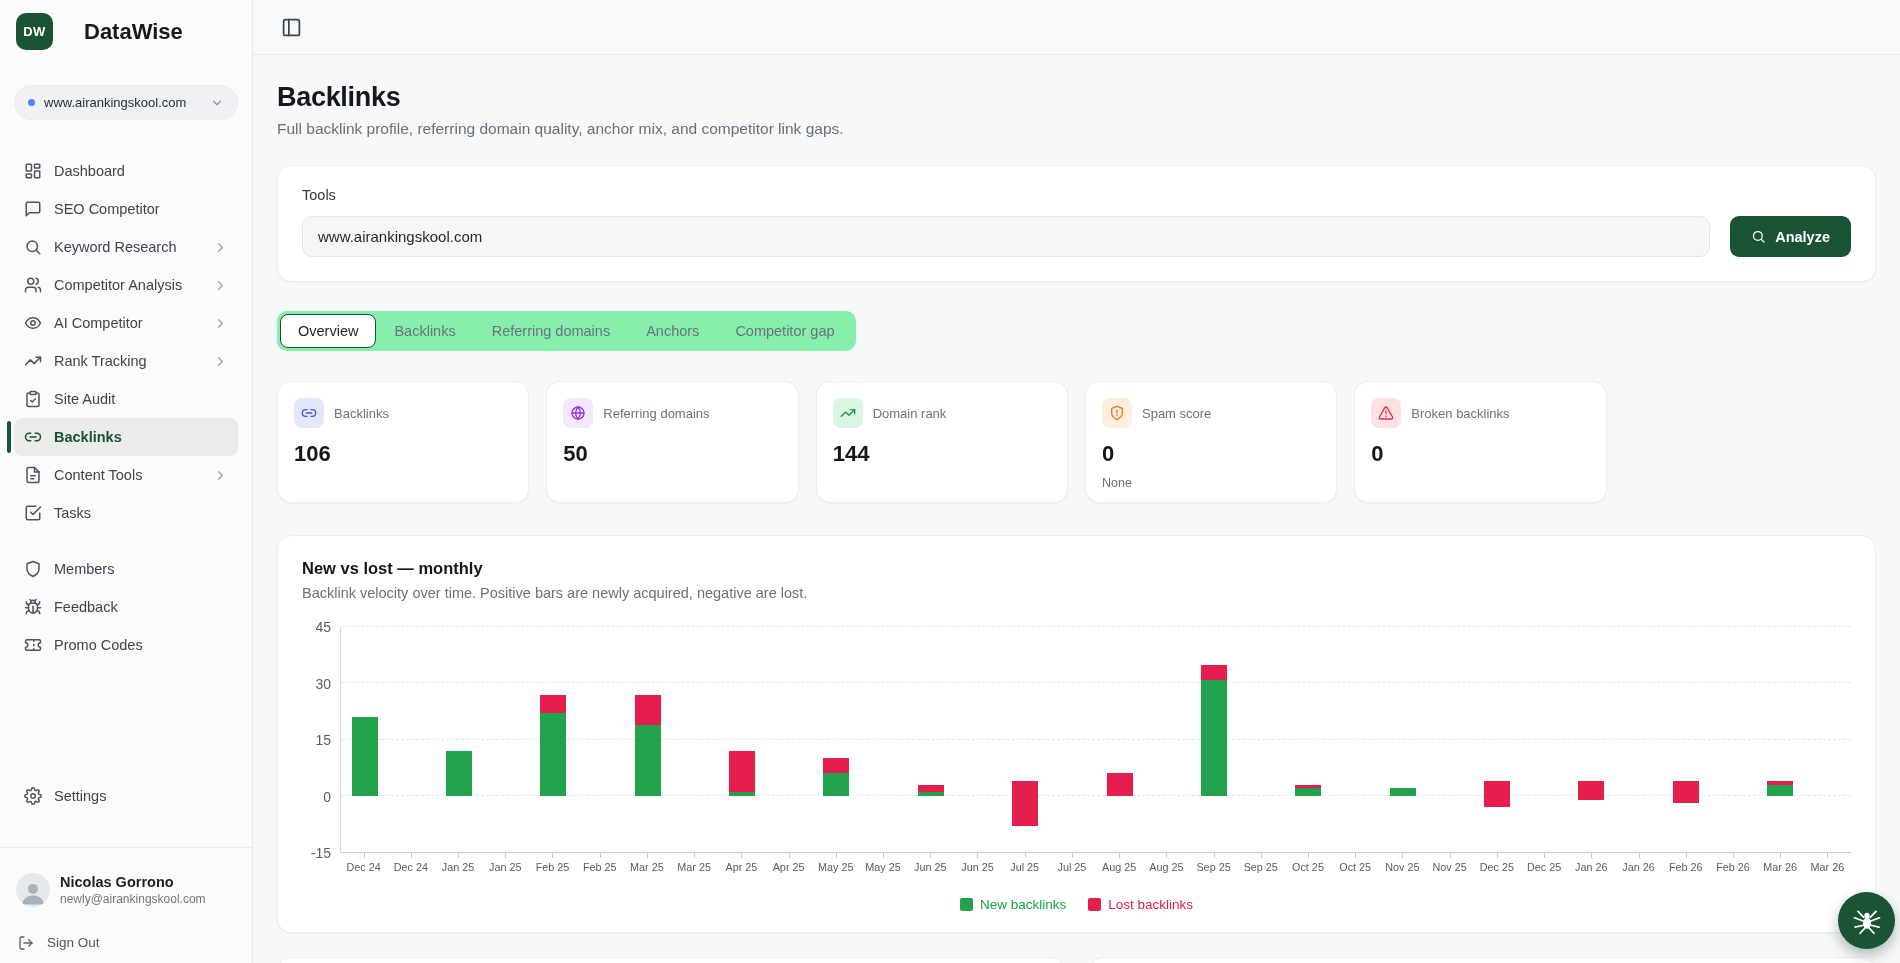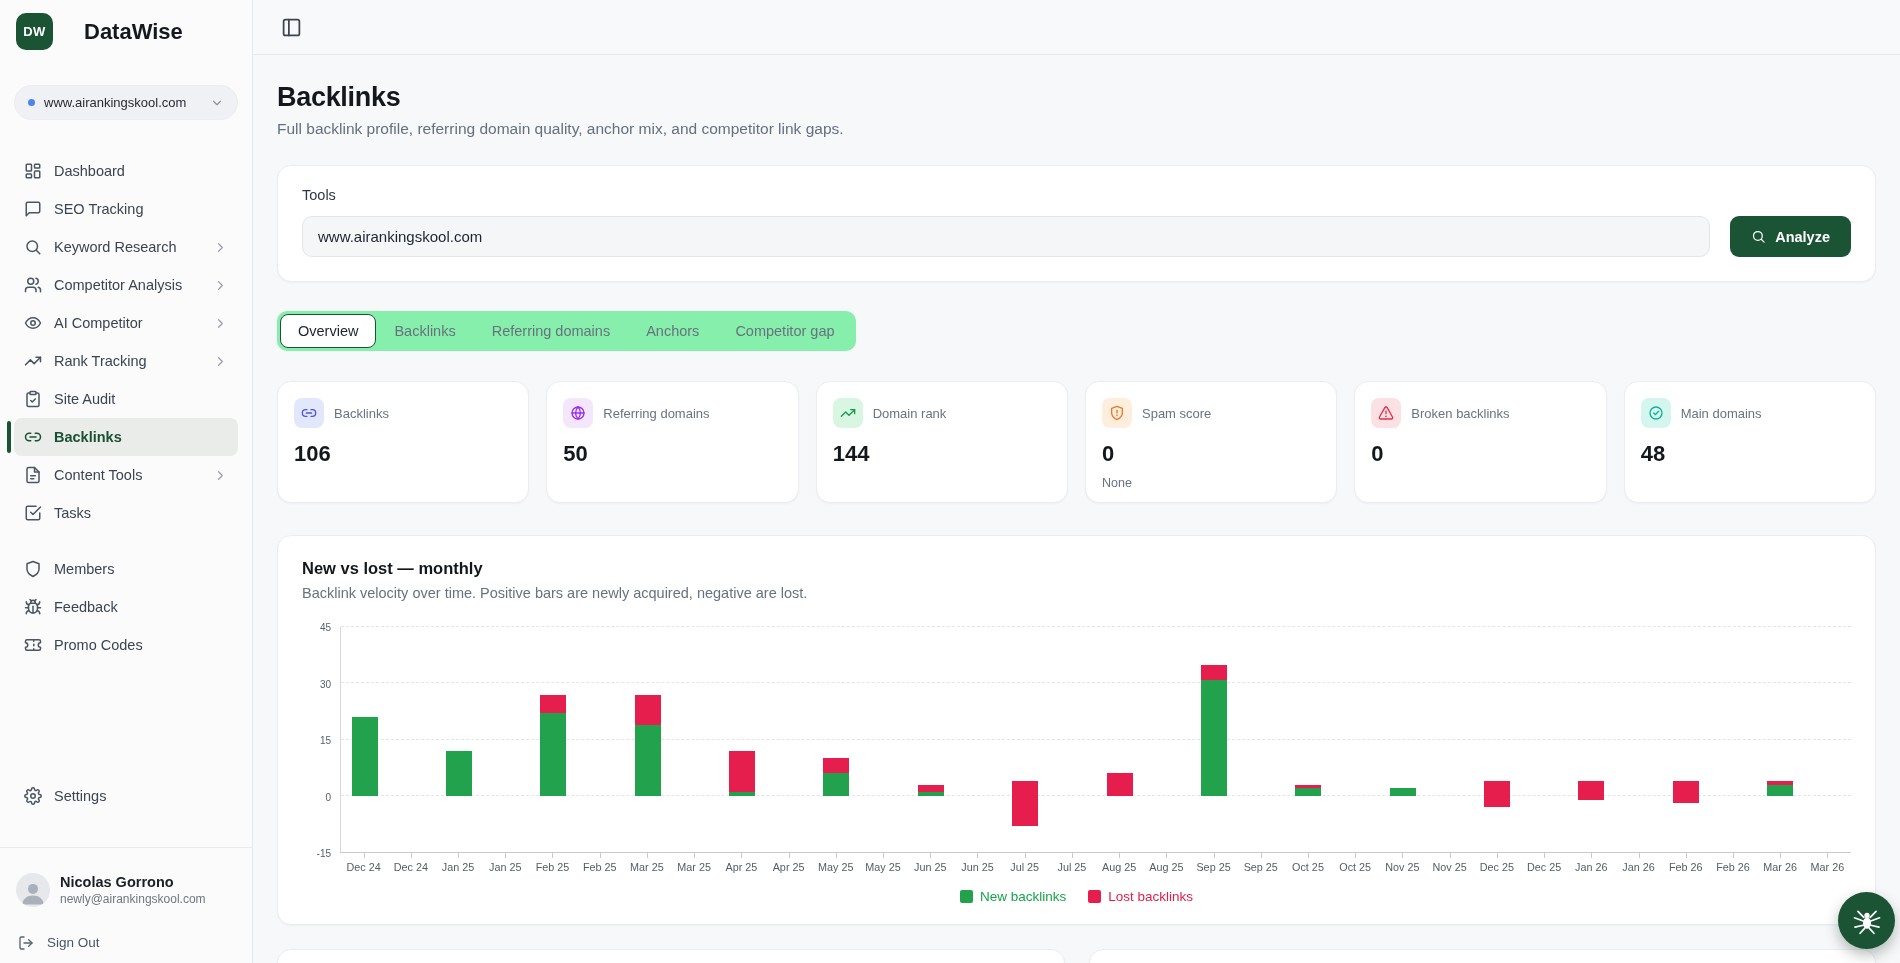--- a/index.html
+++ b/index.html
@@ -67,33 +67,33 @@
   .c5 { background:#d5f6ee; color:#14b096; }
   .stat-label { font-size:13px; color:#6a7380; }
   .stat-value { font-size:22px; font-weight:700; color:#14181d; margin-top:13px; }
   .stat-sub { font-size:12.5px; color:#6a7380; margin-top:9px; }
 
   .chart-card { margin-top:32px; padding:23px 24px 20px; }
   .chart-title { font-size:16.5px; font-weight:700; color:#14181d; }
   .chart-sub { font-size:14.5px; color:#68727e; margin-top:7px; }
   .chart-wrap { margin-top:26px; display:flex; }
   .y-gutter { width:38px; flex:none; position:relative; height:226px; }
-  .ytick { position:absolute; right:9px; transform:translateY(50%); font-size:10px; color:#555d66;margin-top:40px; }
+  .ytick { position:absolute; right:9px; transform:translateY(50%); font-size:14px; color:#555d66;margin-top:40px; }
   .plot { flex:1; position:relative; height:226px; border-left:1px solid #d4d7dc; border-bottom:1px solid #c6cad0; }
   .gridlines, .slots { position:absolute; inset:0; }
   .gridline { position:absolute; left:0; right:0; border-top:1px dashed #e3e5e9; }
   .slots { display:flex; }
   .slot { flex:1; position:relative; }
   .bar { position:absolute; left:50%; transform:translateX(-50%); width:26px; }
   .bar.green { background:#23a24d; }
   .bar.red { background:#e61e4d; }
   .x-axis { display:flex; margin-left:38px; }
   .x-slot { flex:1; text-align:center; font-size:10.8px; color:#555d66; padding-top:8px; position:relative; white-space:nowrap; }
   .x-slot::before { content:""; position:absolute; top:0; left:50%; width:1px; height:5px; background:#c6cad0; }
-  .legend { display:flex; justify-content:center; align-items:flex-start; gap:22px; margin-top:16px; font-size:13.5px; }
+  .legend { display:flex; justify-content:center; align-items:flex-start; gap:22px; margin-top:24px; font-size:13.5px; }
   .legend-item { display:flex; align-items:center; gap:7px; }
   .swatch { width:13px; height:13px; border-radius:2px; display:inline-block; }
   .legend-new { color:#16a34a; }
   .legend-lost { color:#e11d48; }
 
   .bottom-grid { margin-top:24px; display:grid; grid-template-columns:1fr 1fr; gap:24px; }
   .stub-card { height:52px; border-radius:14px; }
 
   .bug-fab { position:fixed; right:5px; bottom:14px; width:57px; height:57px; border-radius:50%; background:#1b5434; border:none; display:flex; align-items:center; justify-content:center; box-shadow:0 6px 14px rgba(16,40,24,.3); cursor:pointer; }
   .bug-fab svg { width:32px; height:32px; }
@@ -122,21 +122,21 @@
           <rect x="14" y="3" width="7" height="5" rx="1"></rect>
           <rect x="14" y="12" width="7" height="9" rx="1"></rect>
           <rect x="3" y="16" width="7" height="5" rx="1"></rect>
         </svg>
       <span>Dashboard</span>
     </div>
     <div class="nav-item">
       <svg class="mi icon" viewBox="0 0 24 24">
           <path d="M21 15a2 2 0 0 1-2 2H7l-4 4V5a2 2 0 0 1 2-2h14a2 2 0 0 1 2 2z"></path>
         </svg>
-      <span>SEO Tracking</span>
+      <span>SEO Competitor</span>
     </div>
     <div class="nav-item">
       <svg class="mi icon" viewBox="0 0 24 24">
           <circle cx="11" cy="11" r="7"></circle>
           <path d="m21 21-4.3-4.3"></path>
         </svg>
       <span>Keyword Research</span>
       <svg class="chevr icon" viewBox="0 0 24 24">
           <path d="m9 6 6 6-6 6"></path>
         </svg>
@@ -374,32 +374,20 @@
           <span class="chip c4">
               <svg class="icon" viewBox="0 0 24 24">
                 <path d="m21.73 18-8-14a2 2 0 0 0-3.48 0l-8 14A2 2 0 0 0 4 21h16a2 2 0 0 0 1.73-3Z"></path>
                 <line x1="12" y1="9" x2="12" y2="13"></line>
                 <circle cx="12" cy="17" r="0.4" fill="currentColor"></circle>
               </svg>
             </span>
           <span class="stat-label">Broken backlinks</span>
         </div>
         <div class="stat-value">0</div>
-      </div>
-      <div class="card stat-card">
-        <div class="stat-head">
-          <span class="chip c5">
-              <svg class="icon" viewBox="0 0 24 24">
-                <circle cx="12" cy="12" r="9"></circle>
-                <path d="m8.5 12 2.5 2.5 5-5"></path>
-              </svg>
-            </span>
-          <span class="stat-label">Main domains</span>
-        </div>
-        <div class="stat-value">48</div>
       </div>
     </div>
 
     
     <div class="card chart-card">
       <div class="chart-title">New vs lost — monthly</div>
       <div class="chart-sub">Backlink velocity over time. Positive bars are newly acquired, negative are lost.</div>
       <div class="chart-wrap">
         <div class="y-gutter">
             <div class="ytick" style="bottom: 100%;">45</div>

